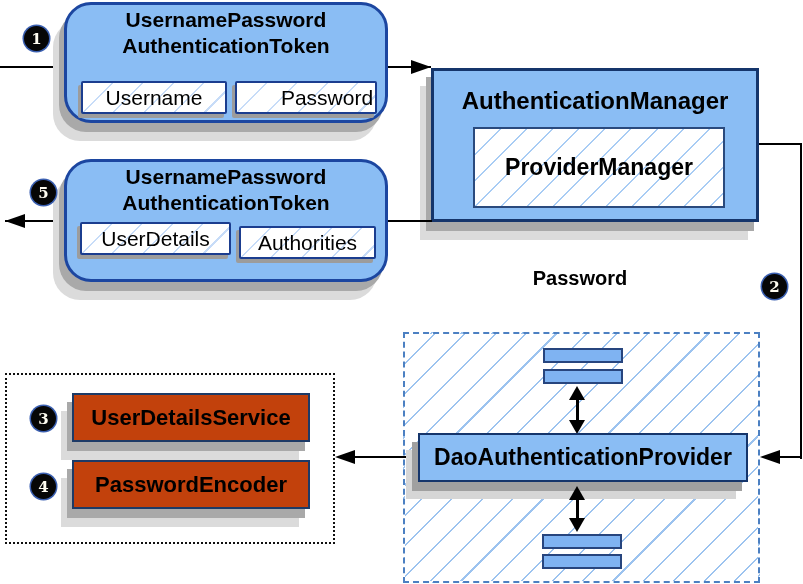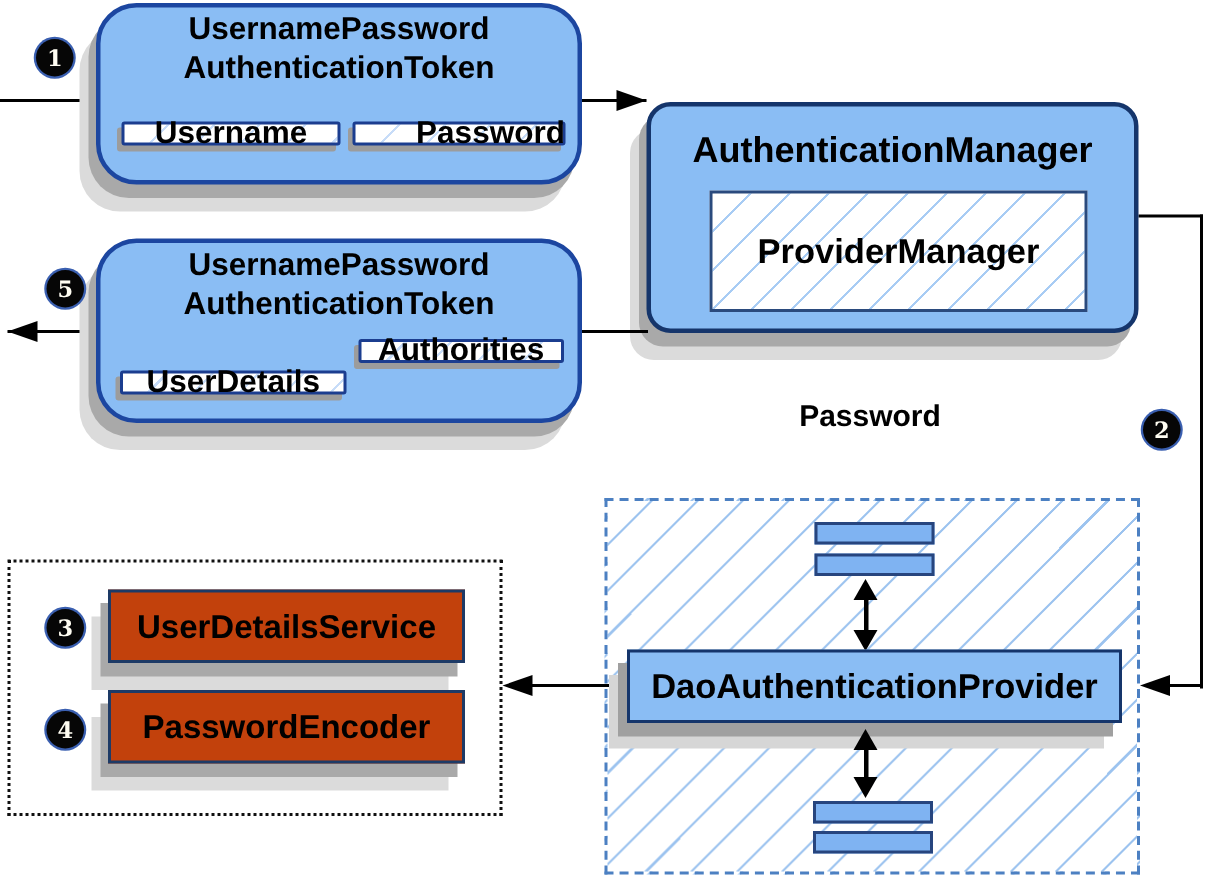--- a/index.html
+++ b/index.html
@@ -18,23 +18,23 @@
 
   
   .bluebox { position:absolute; background:#8abdf4; z-index:2; color:#000; }
   .shadow2 { box-shadow:-5px 9px 0 #a9a9a9, -11px 18px 0 #dbdbdb; }
   .token {
     width:324px; height:121px; border:3px solid #1c46a0; border-radius:27px;
     text-align:center;
   }
   .token-title { padding-top:2px; font-weight:bold; font-size:21px; line-height:26px; }
   .field {
-    position:absolute; height:16px; background:#fff; border:2px solid #1b3d8f;
+    position:absolute; height:33px; background:#fff; border:2px solid #1b3d8f;
     display:flex; align-items:center; justify-content:center;
-    font-weight:bold; font-size:21px; box-shadow:-3px 4px 0 #9c9c9c; border-radius:2px;
+    font-weight:normal; font-size:21px; box-shadow:-3px 4px 0 #9c9c9c; border-radius:2px;
   }
   .hatch-sm { background-image:repeating-linear-gradient(135deg, transparent 0 20px, #c7dcf8 20px 21.5px); }
   .hatch-md { background-image:repeating-linear-gradient(135deg, transparent 0 17px, #a8ccf4 17px 18.5px); }
   .hatch-lg { background-image:repeating-linear-gradient(135deg, transparent 0 20px, #9cc3ef 20px 21.5px); }
 
   .rectbox { border:3px solid #15356b; }
   .title-lg { font-weight:bold; font-size:24px; text-align:center; }
   .inner-hatch {
     position:absolute; background-color:#fff; border:2px solid #2a4a7d;
     display:flex; align-items:center; justify-content:center; font-weight:bold; font-size:23px;
@@ -101,33 +101,33 @@
       <div>AuthenticationToken</div>
     </div>
     <div class="field hatch-sm" style="left:14px; top:76px; width:146px;">
       <span>Username</span>
     </div>
     <div class="field hatch-sm" style="left:168px; top:76px; width:142px;padding-left:42px;">
       <span>Password</span>
     </div>
   </div>
 
-  <div class="bluebox rectbox shadow2" style="left:431px; top:68px; width:328px; height:154px;border-radius:16px;">
+  <div class="bluebox rectbox shadow2" style="left:431px; top:68px; width:328px; height:154px;">
     <div class="title-lg" style="margin-top:16px;">AuthenticationManager</div>
     <div class="inner-hatch hatch-md" style="left:39px; top:56px; width:252px; height:81px;">
       <span>ProviderManager</span>
     </div>
   </div>
 
   <div class="bluebox token shadow2" style="left:64px; top:159px; height:123px;">
     <div class="token-title">
       <div>UsernamePassword</div>
       <div>AuthenticationToken</div>
     </div>
-    <div class="field hatch-sm" style="left:13px; top:85px; width:151px;">
+    <div class="field hatch-sm" style="left:13px; top:60px; width:151px;">
       <span>UserDetails</span>
     </div>
     <div class="field hatch-sm" style="left:172px; top:64px; width:137px;">
       <span>Authorities</span>
     </div>
   </div>
 
   <div class="heading">
     <div>Password</div>
   </div>

